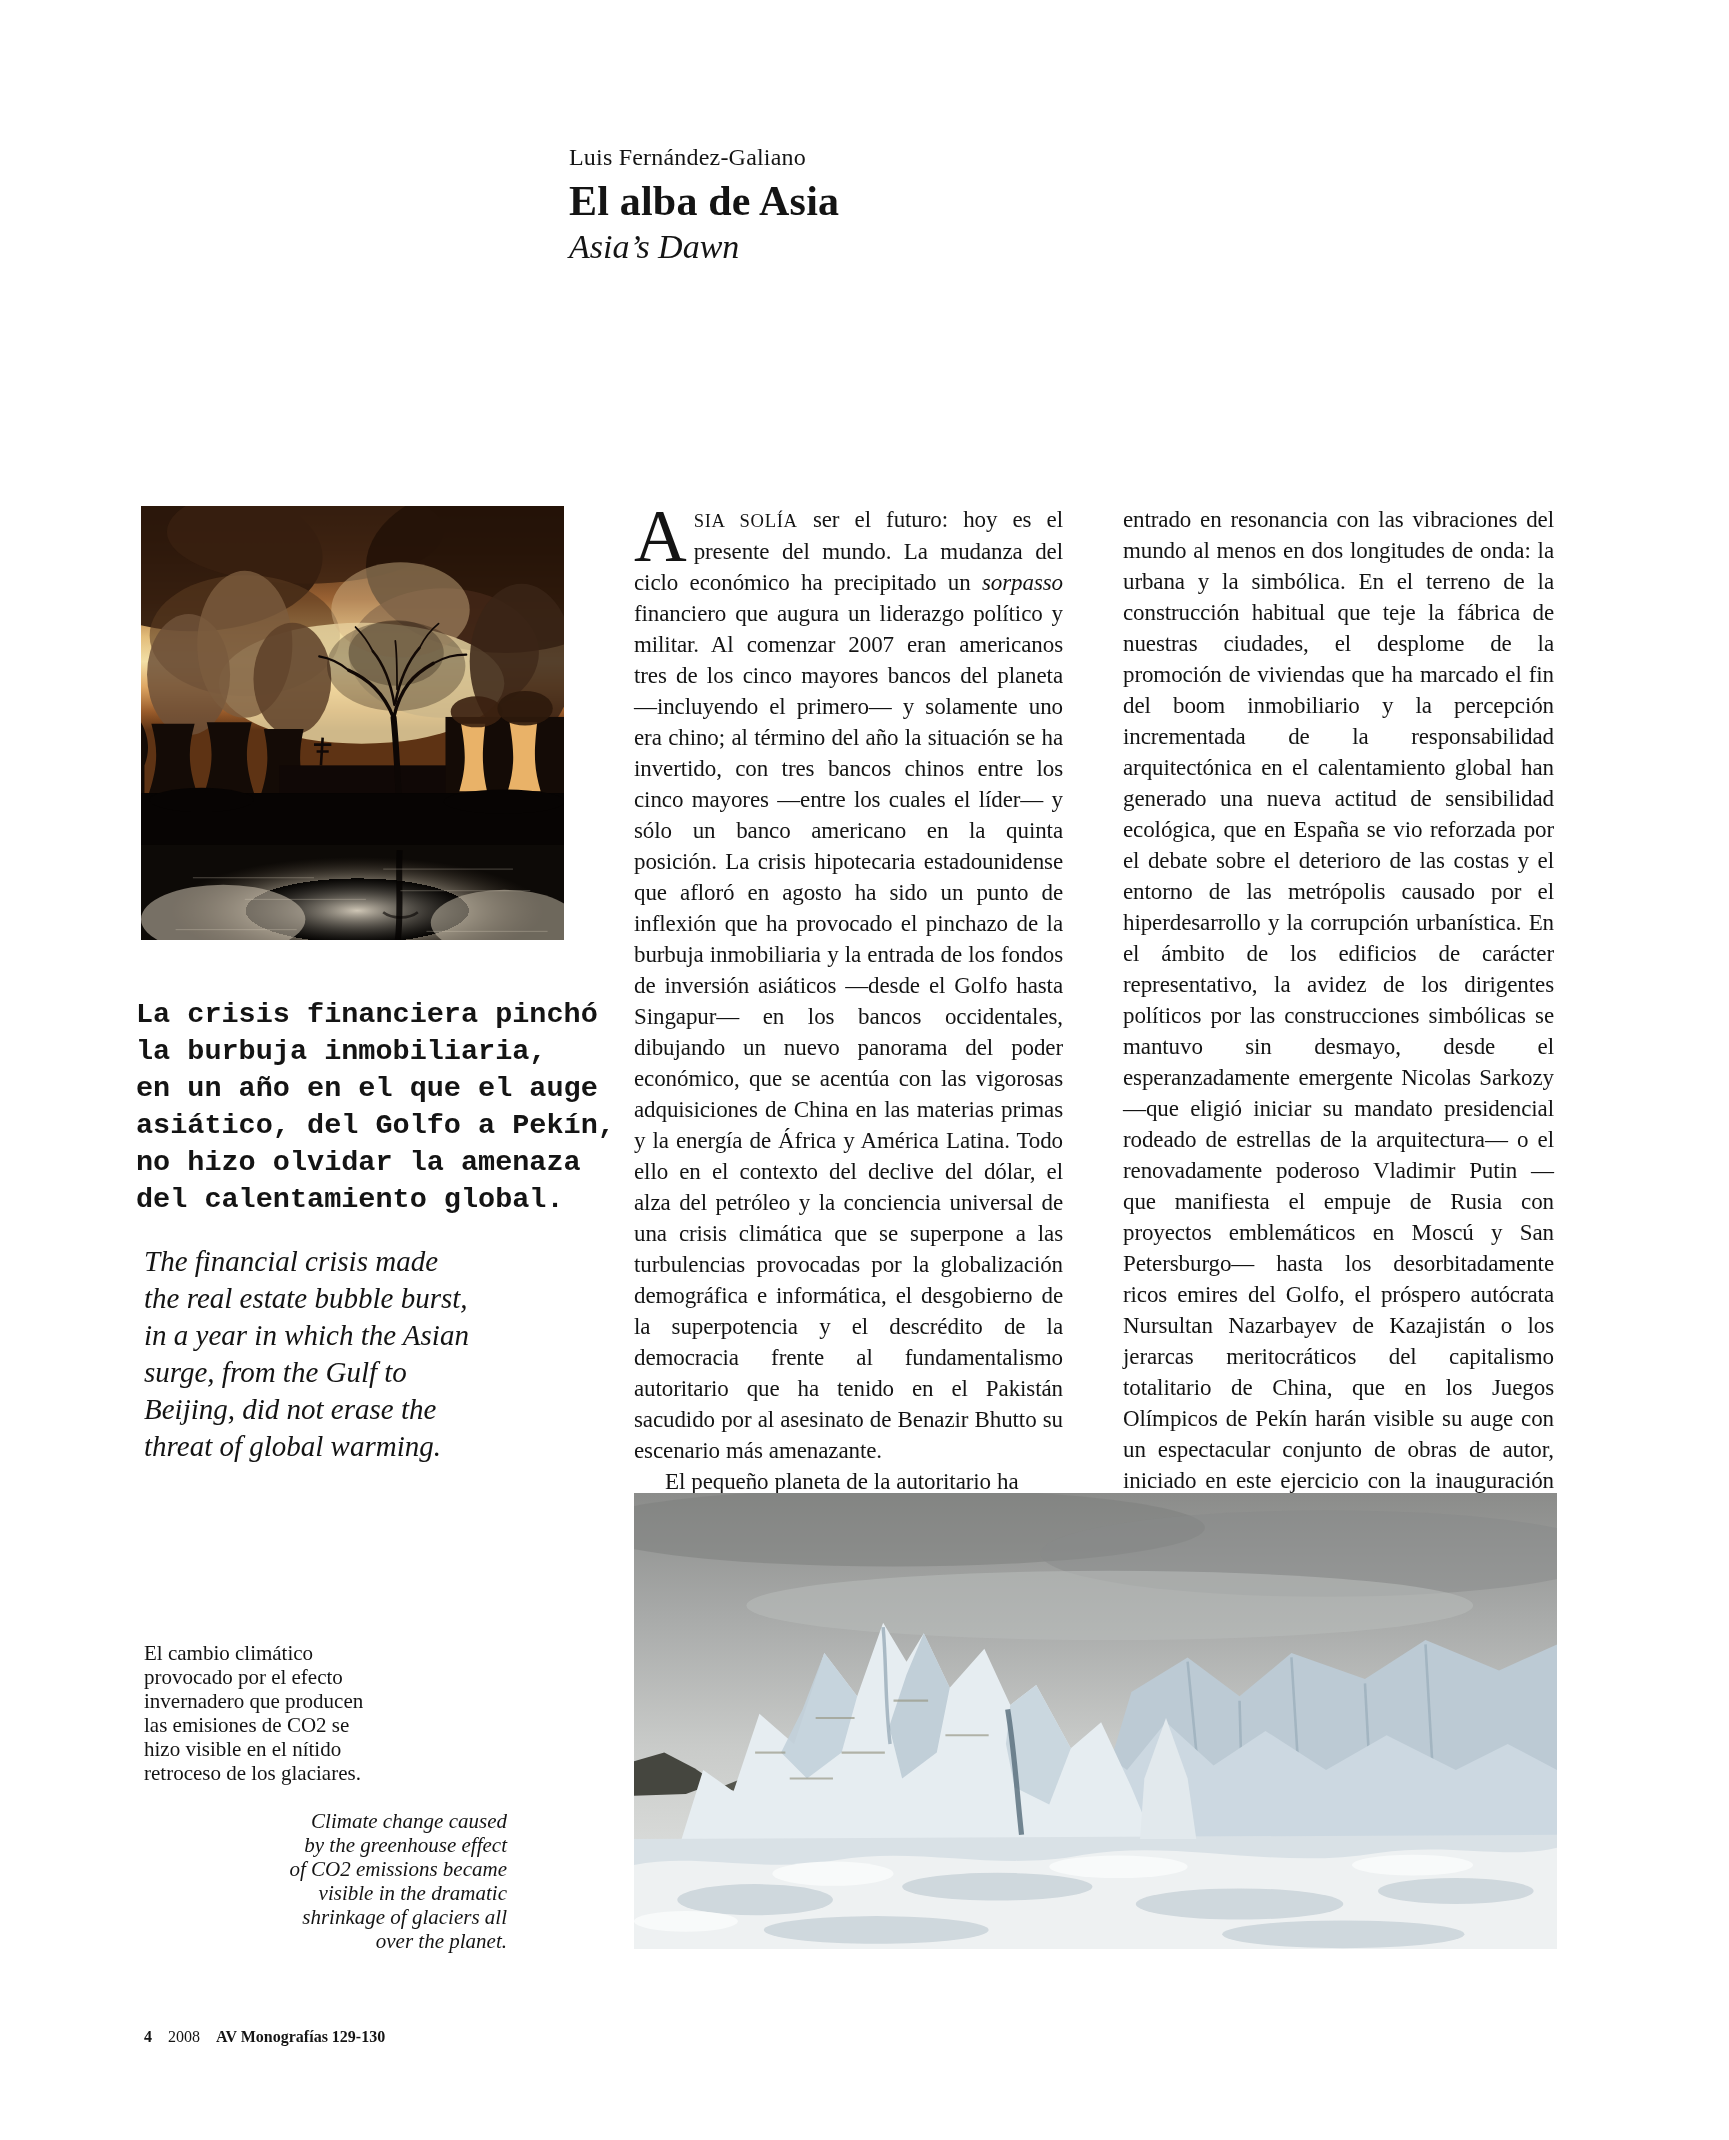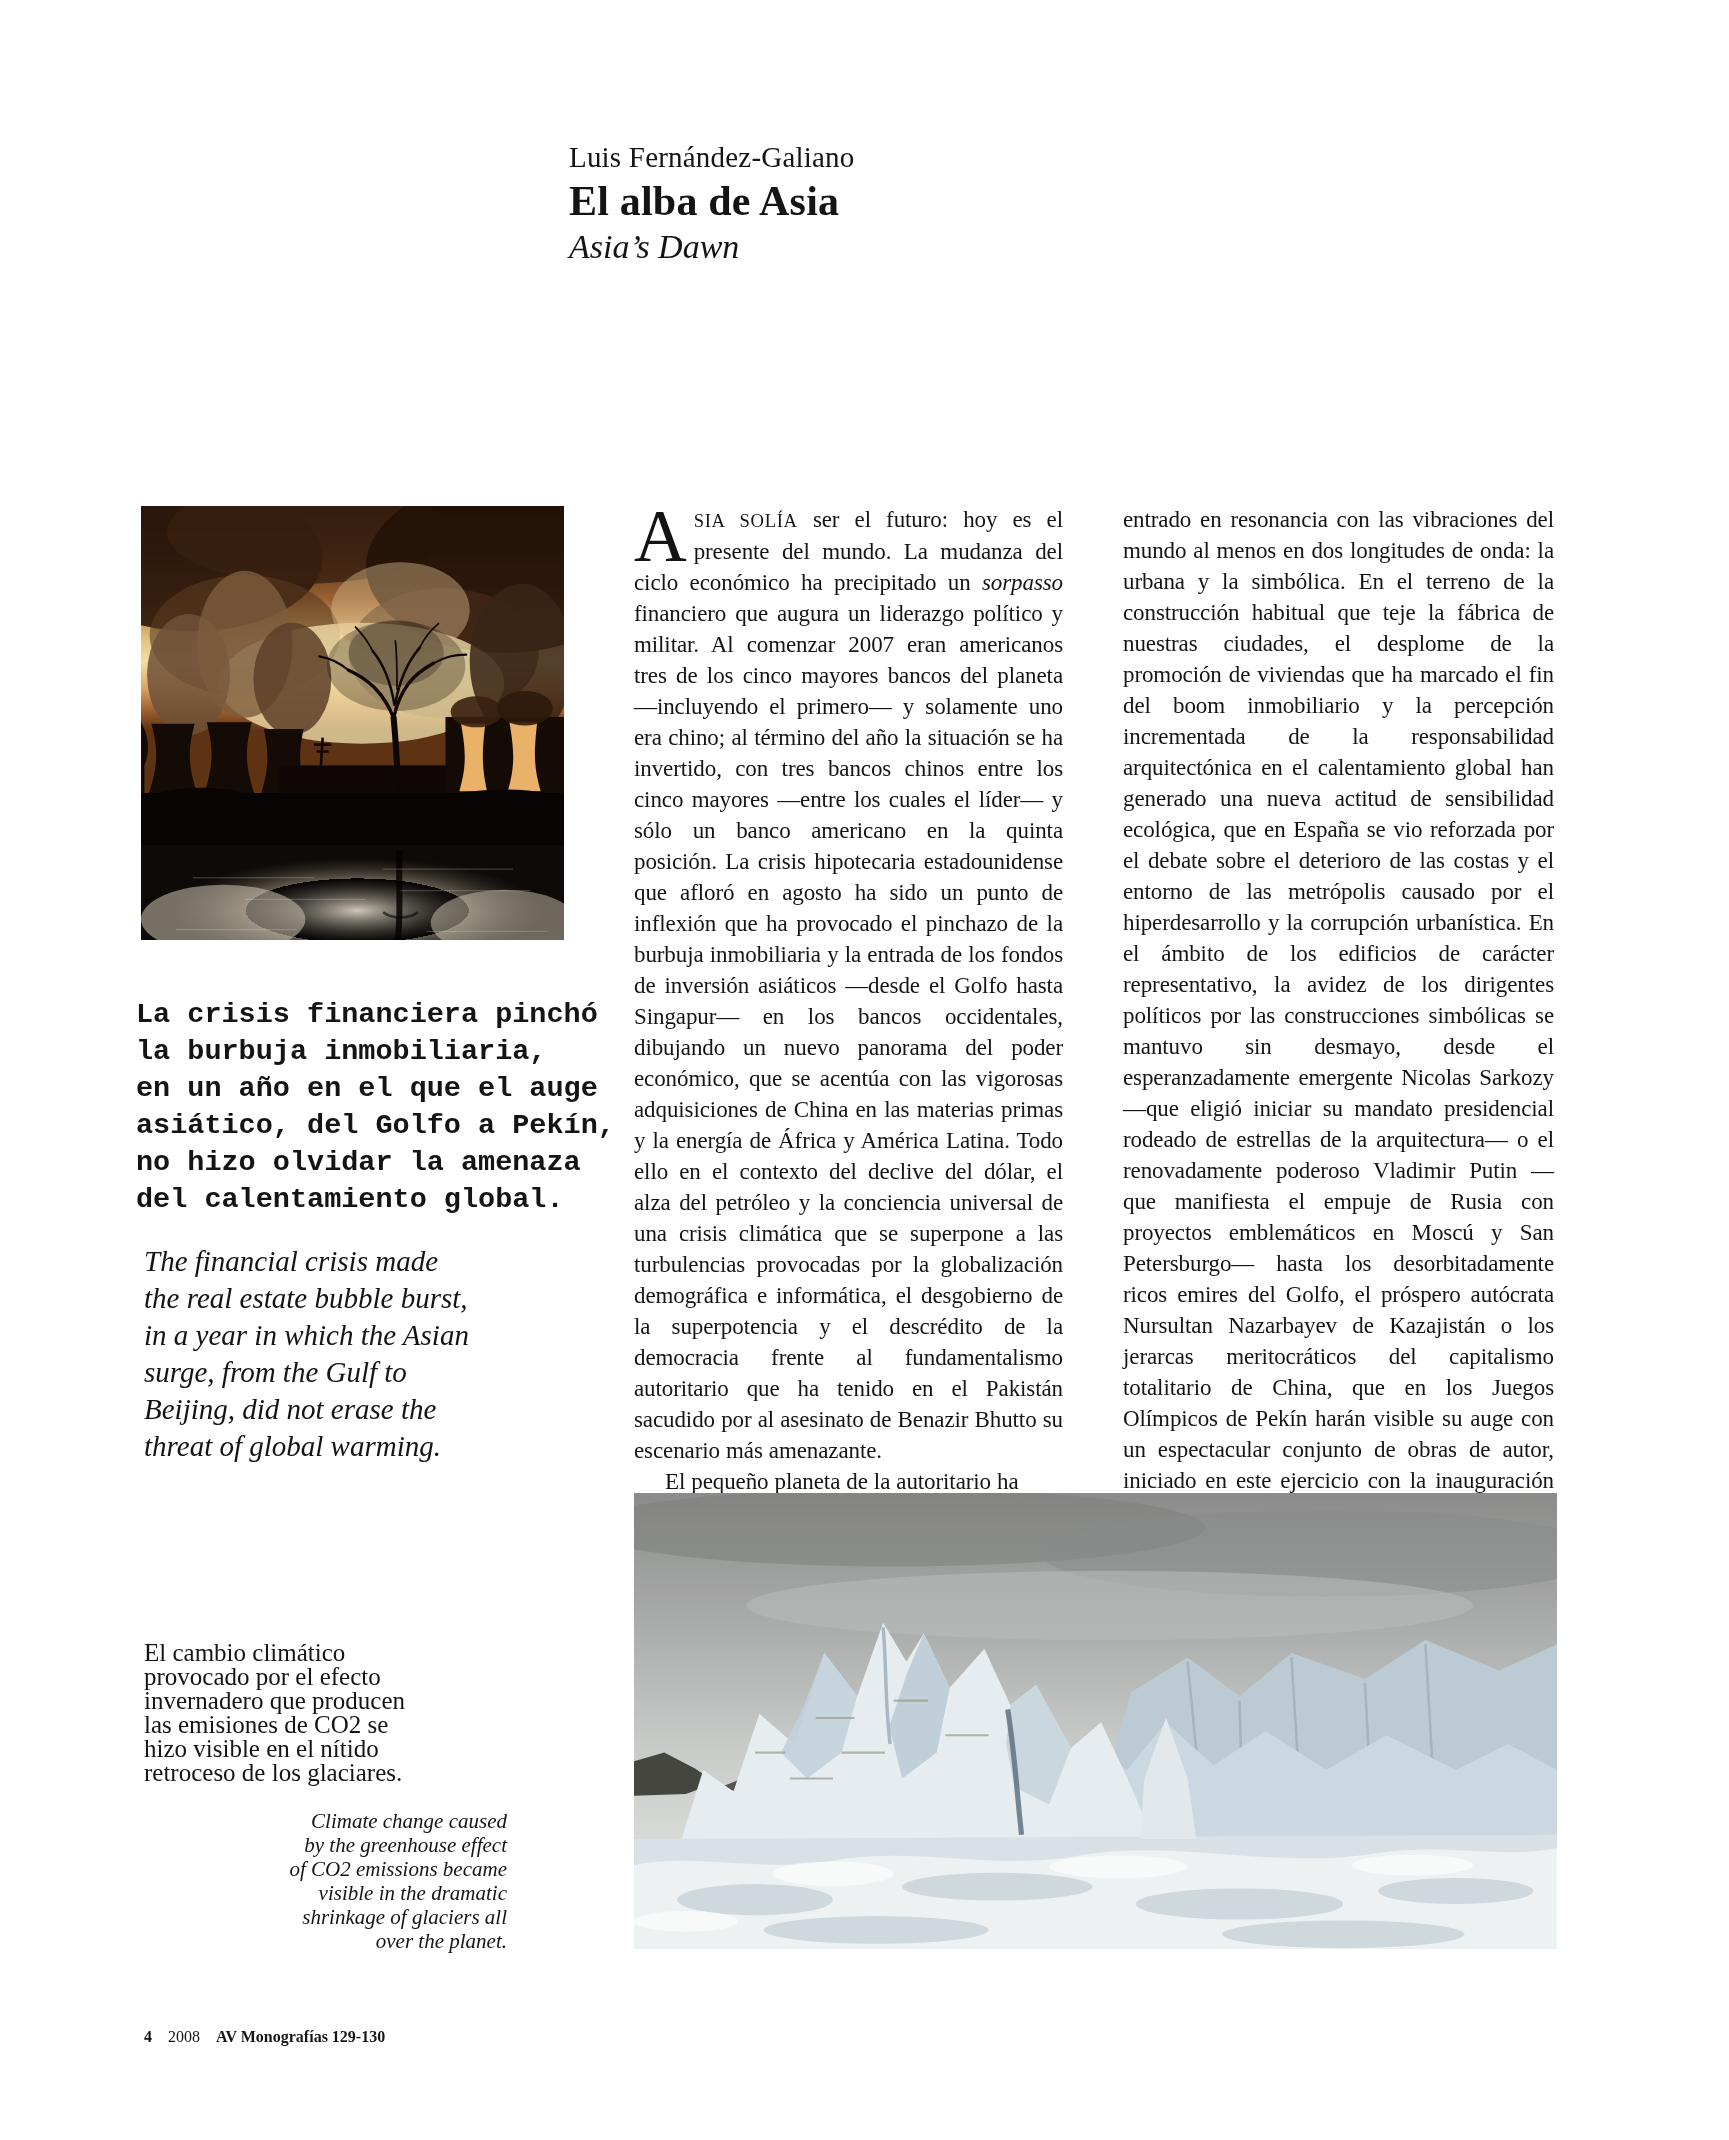--- a/index.html
+++ b/index.html
@@ -9,39 +9,39 @@
     height: 2140px;
     background: #ffffff;
     font-family: "Liberation Serif", "DejaVu Serif", serif;
     color: #141414;
     overflow: hidden;
   }
   .abs { position: absolute; }
 
   
   .header { left: 569px; top: 138px; width: 605px; }
-  .author { font-size: 29px; line-height: 38px; letter-spacing: 0.2px; }
+  .author { font-size: 24px; line-height: 38px; letter-spacing: 0.2px; }
   .title-es { font-size: 42px; line-height: 50px; font-weight: bold; letter-spacing: 0.2px; }
   .title-en { font-size: 34px; line-height: 42px; font-style: italic; }
 
   
   .pull-quote-es {
     left: 136px; top: 996px; width: 484px;
     font-weight: bold; font-size: 28.5px; line-height: 37px;
     white-space: pre-line;
     font-family: Liberation Mono, monospace;
   }
   .pull-quote-en {
     left: 144px; top: 1243px; width: 484px;
     font-style: italic; font-size: 29px; line-height: 37px;
     white-space: pre-line;
   }
   .caption-es {
     left: 144px; top: 1641px; width: 363px;
-    font-size: 25px; line-height: 24px;
+    font-size: 21px; line-height: 24px;
     white-space: pre-line;
   }
   .caption-en {
     left: 144px; top: 1809px; width: 363px;
     font-style: italic; font-size: 21px; line-height: 24px;
     white-space: pre-line;
     text-align: right;
   }
 
   

